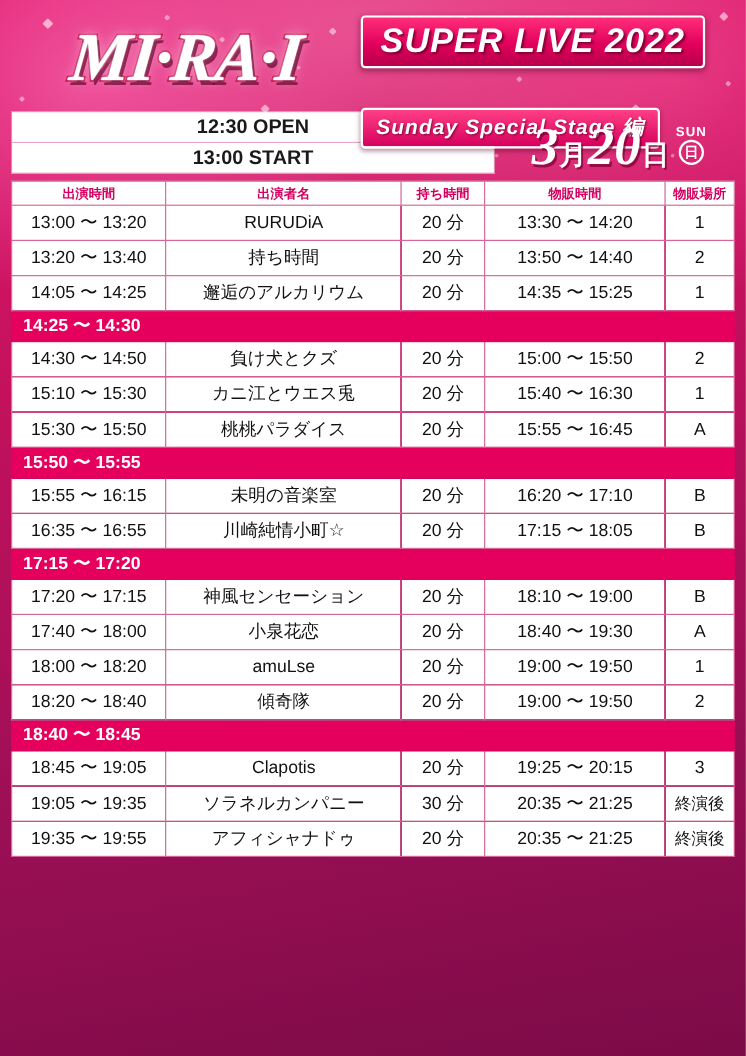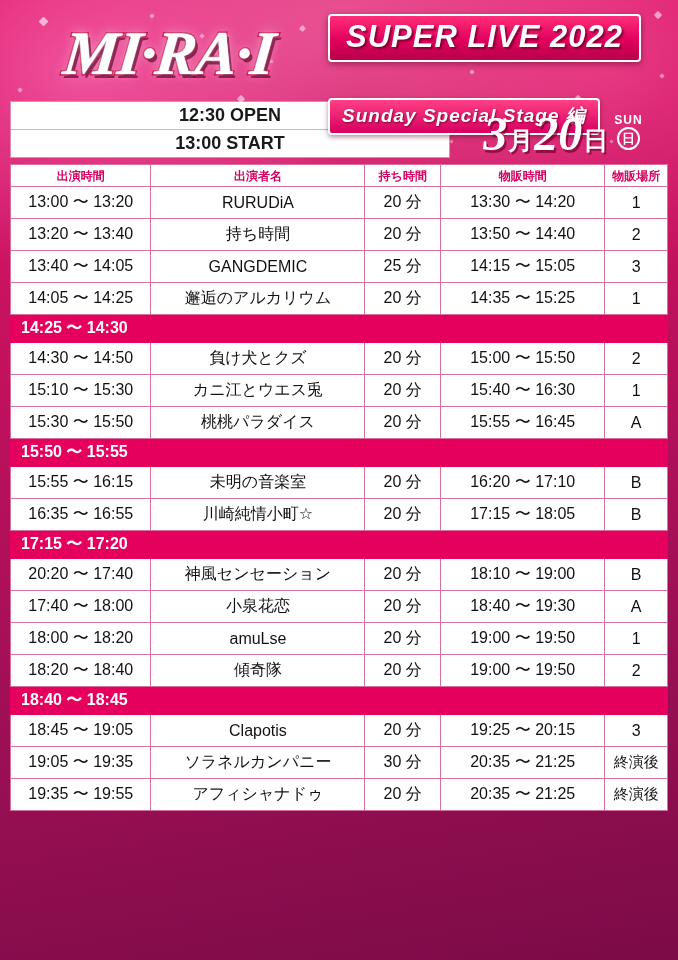--- a/index.html
+++ b/index.html
@@ -271,27 +271,20 @@
             <td>1</td>
           </tr>
           <tr>
             <td>13:20 〜 13:40</td>
             <td class="name">持ち時間</td>
             <td>20 分</td>
             <td>13:50 〜 14:40</td>
             <td>2</td>
           </tr>
           <tr>
-            <td>13:40 〜 14:05</td>
-            <td class="name">GANGDEMIC</td>
-            <td>25 分</td>
-            <td>14:15 〜 15:05</td>
-            <td>3</td>
-          </tr>
-          <tr>
             <td>14:05 〜 14:25</td>
             <td class="name">邂逅のアルカリウム</td>
             <td>20 分</td>
             <td>14:35 〜 15:25</td>
             <td>1</td>
           </tr>
           <tr class="break">
             <td colspan="5">14:25 〜 14:30</td>
           </tr>
           <tr>
@@ -329,21 +322,21 @@
             <td>16:35 〜 16:55</td>
             <td class="name">川崎純情小町☆</td>
             <td>20 分</td>
             <td>17:15 〜 18:05</td>
             <td>B</td>
           </tr>
           <tr class="break">
             <td colspan="5">17:15 〜 17:20</td>
           </tr>
           <tr>
-            <td>20:20 〜 17:40</td>
+            <td>17:20 〜 17:15</td>
             <td class="name">神風センセーション</td>
             <td>20 分</td>
             <td>18:10 〜 19:00</td>
             <td>B</td>
           </tr>
           <tr>
             <td>17:40 〜 18:00</td>
             <td class="name">小泉花恋</td>
             <td>20 分</td>
             <td>18:40 〜 19:30</td>

